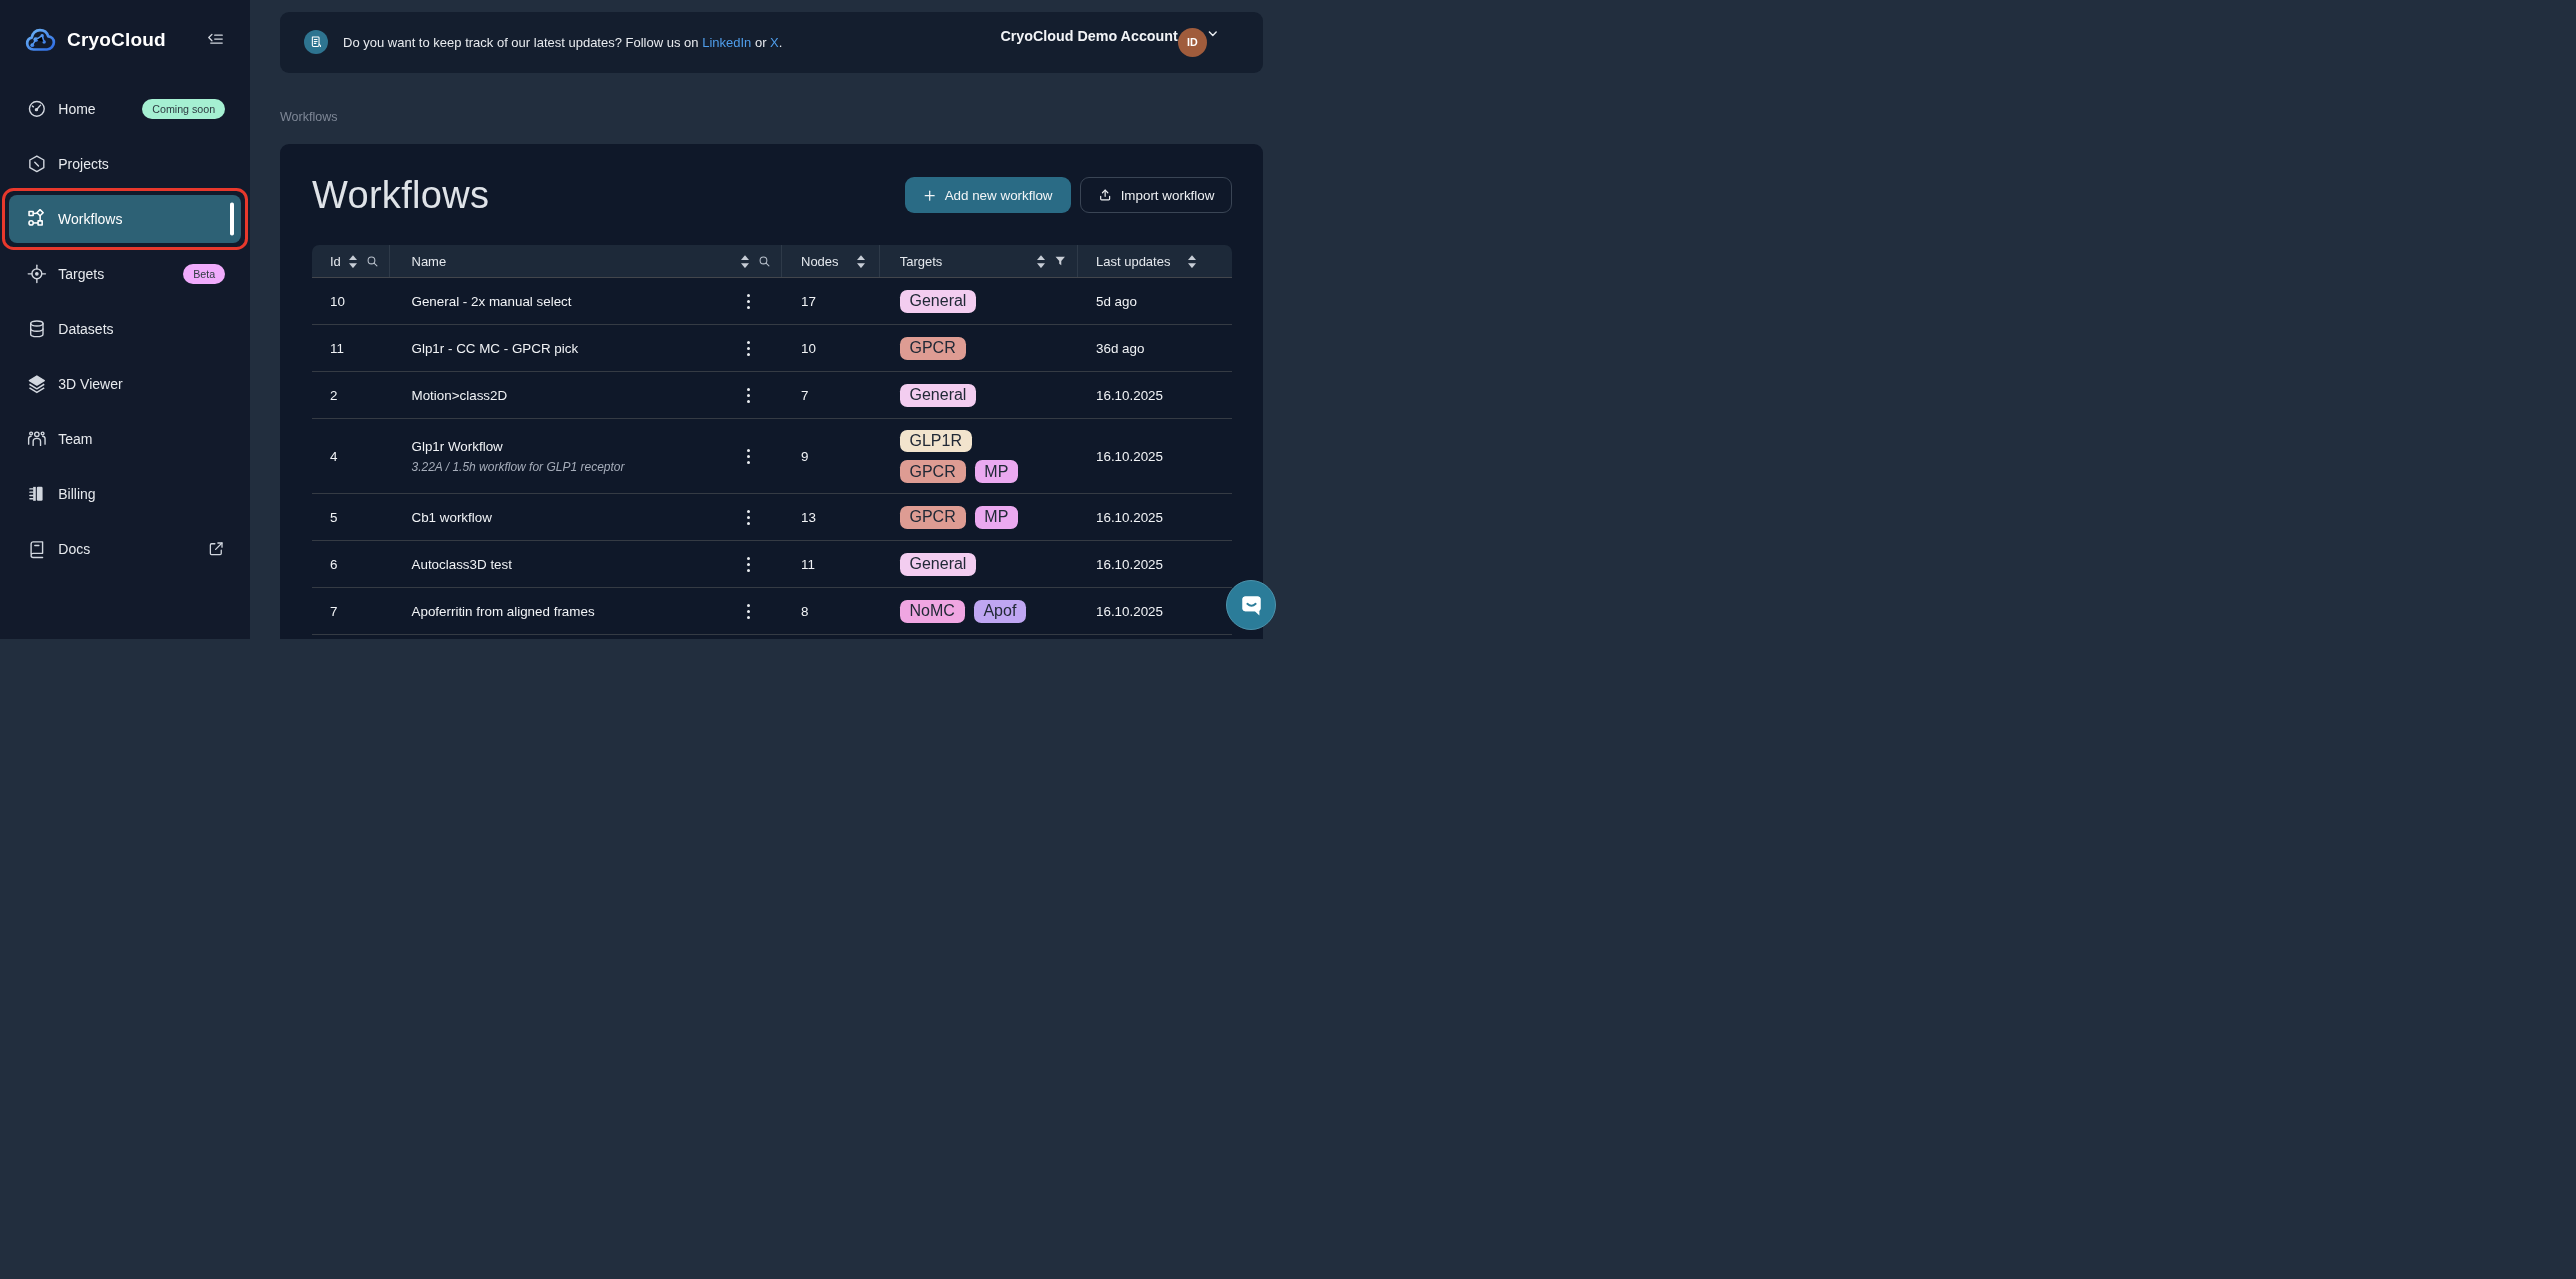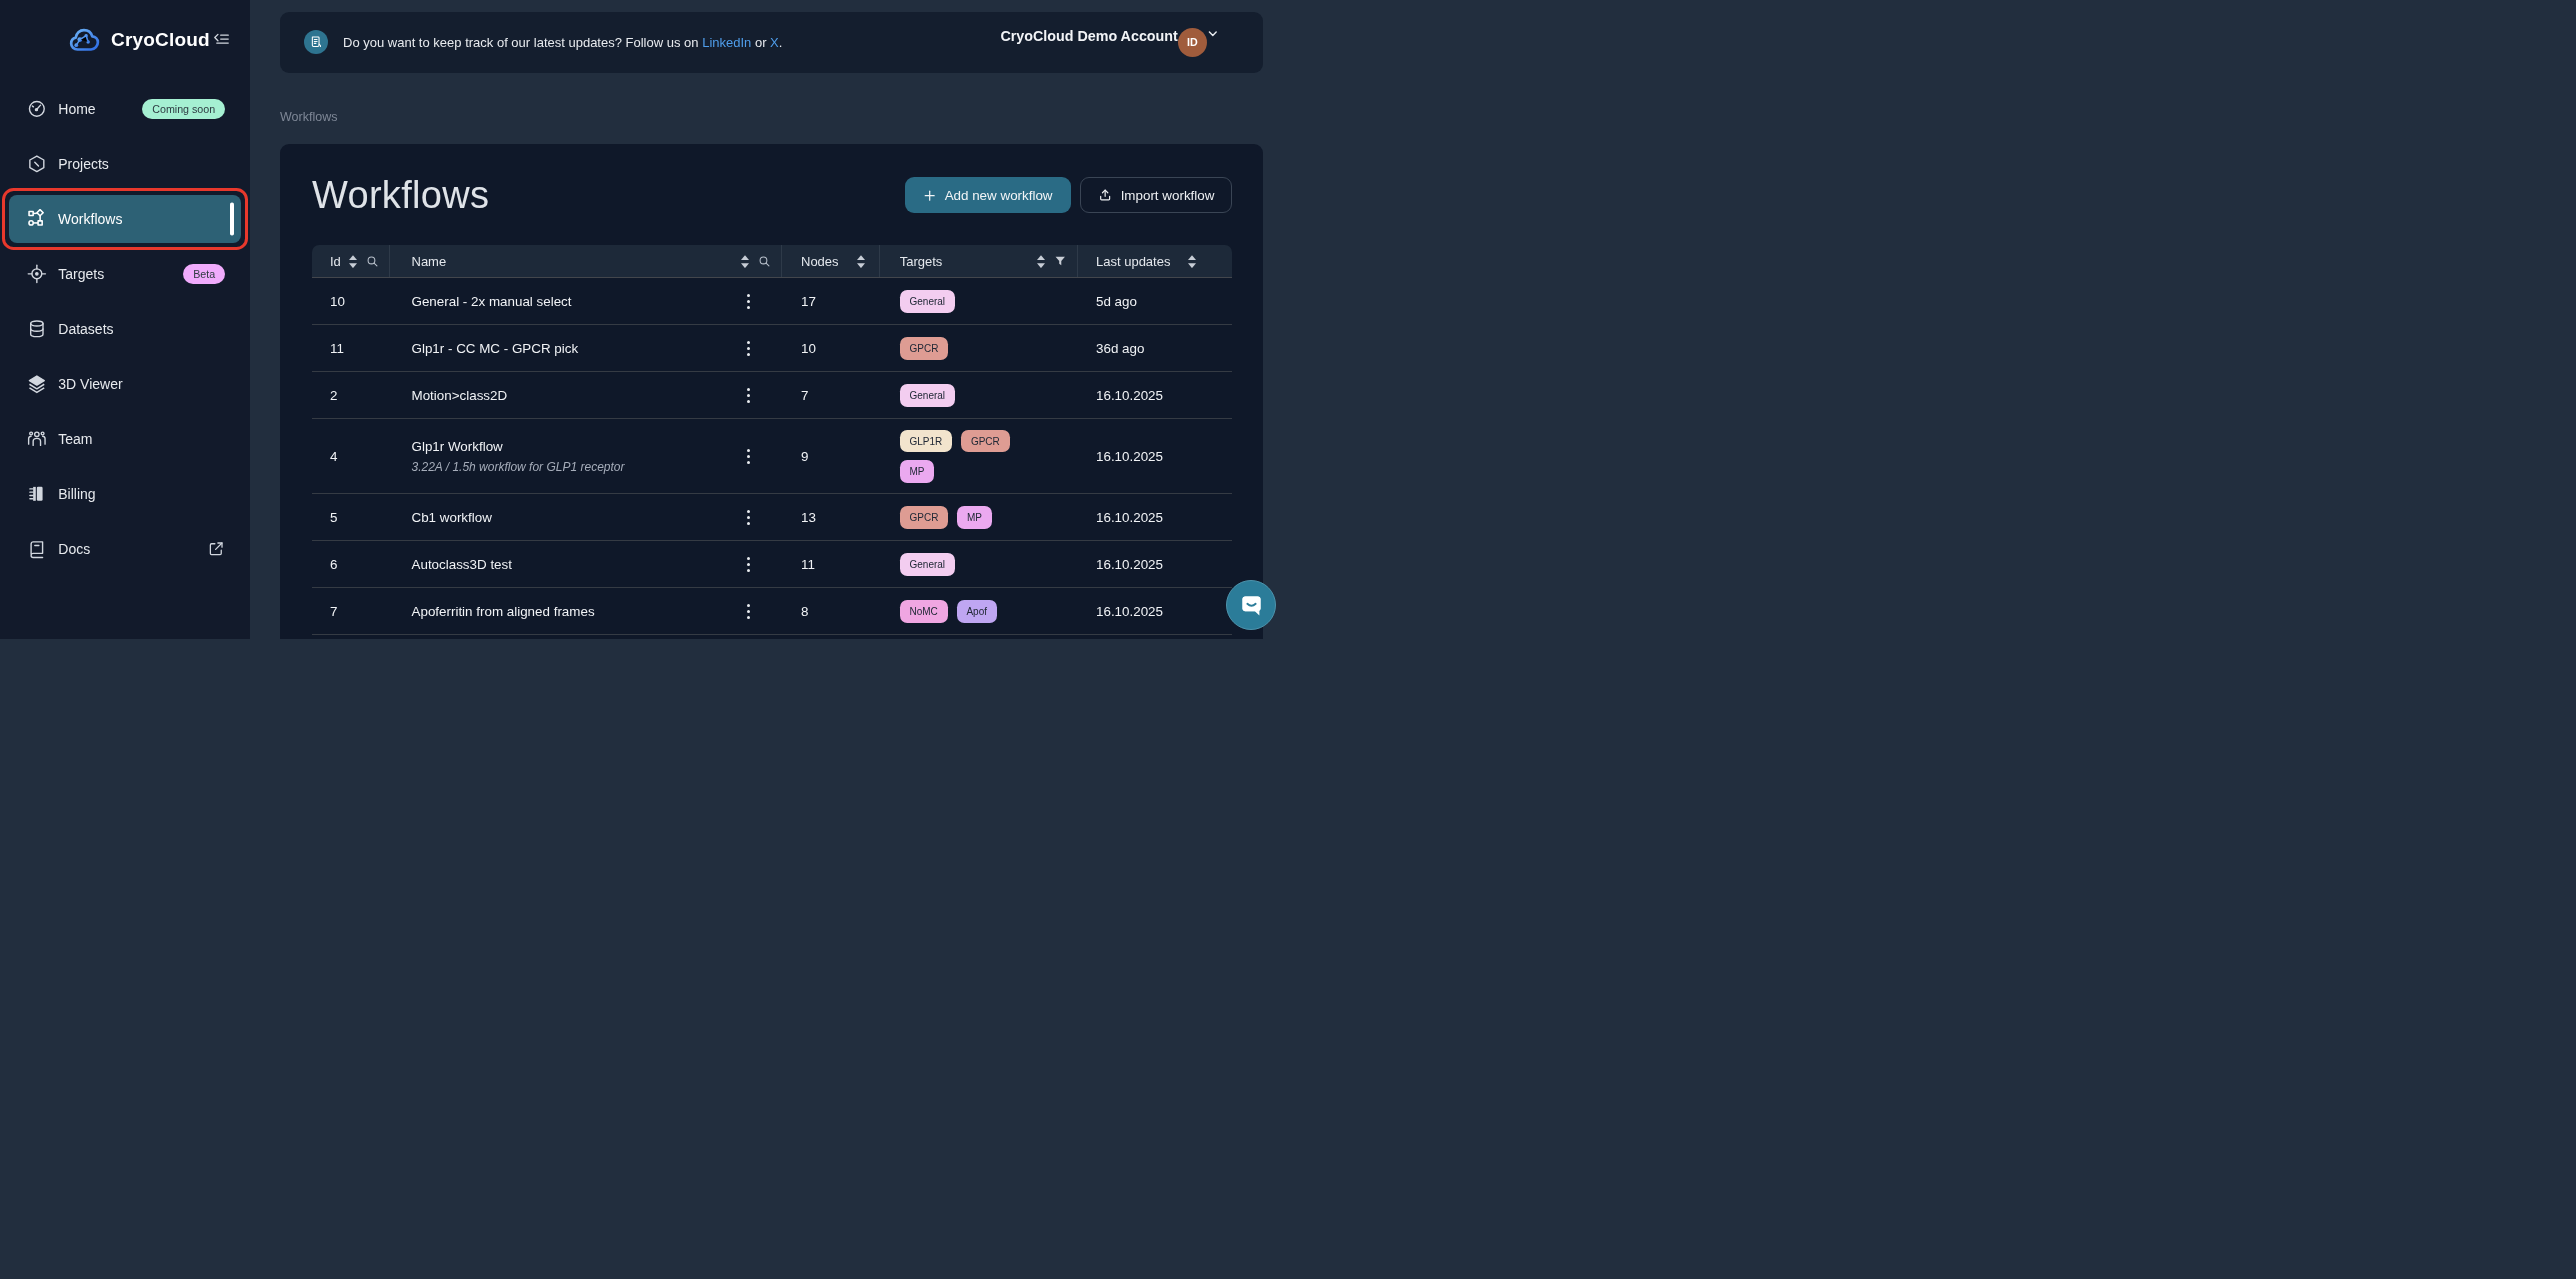--- a/index.html
+++ b/index.html
@@ -10,21 +10,21 @@
     position:relative;
     color:#EDEFF2;
   }
   svg { display:block; }
 
   
   .sidebar {
     position:absolute; left:0; top:0; width:250px; height:639px;
     background:#121A2B; z-index:3;
   }
-  .logo-row { height:79px; display:flex; align-items:center; padding:0 23px 0 23px;margin-left:44px; }
+  .logo-row { height:79px; display:flex; align-items:center; padding:0 23px 0 23px; }
   .brand-name { color:#FFFFFF; font-size:19px; font-weight:700; margin-left:8px; letter-spacing:0.2px; }
   .collapse-btn { margin-left:auto; background:none; border:none; cursor:pointer; padding:1.8px; }
 
   .nav { padding-top:2.7px; }
   .nav-slot { height:55px; display:flex; align-items:center; padding:0 9px; }
   .nav-slot.annotated { padding:0 1.8px; }
   .nav-item {
     flex:1; display:flex; align-items:center; height:43px;
     padding:0 16px 0 18px; border-radius:8px; gap:11.6px;
     color:#E7EAEE; font-size:14px; cursor:pointer; position:relative;
@@ -99,21 +99,21 @@
     border-bottom:0.9px solid #353B44; cursor:pointer;
   }
   .trow.tall { min-height:75px; }
   .c1 { padding-left:18px; } .c2 { padding-left:21.5px; display:flex; align-items:center; }
   .c3 { padding-left:19px; } .c4 { padding-left:19.7px; } .c5 { padding-left:18px; }
   .subtitle { font-style:italic; color:#A6ADBA; font-size:12px; margin-top:5.4px; font-weight:400; }
   .kebab { margin-left:auto; margin-right:28px; background:none; border:none; cursor:pointer;
            display:flex; flex-direction:column; gap:3.1px; padding:3.6px; }
   .kebab i { width:3.1px; height:3.1px; border-radius:50%; background:#E9ECF0; }
   .tags { display:flex; flex-wrap:wrap; gap:8px 9px; max-width:136px; align-items:center; padding:7.2px 0; }
-  .tag { height:22.3px; padding:0 9.8px; border-radius:7.2px; font-size:10px; font-weight:500;
+  .tag { height:22.3px; padding:0 9.8px; border-radius:7.2px; font-size:16px; font-weight:500;
          color:#212936; display:flex; align-items:center; white-space:nowrap; }
 
   .chat-fab {
     position:absolute; right:11.6px; bottom:9px; width:50px; height:50px; border-radius:50%;
     background:#2B7C99; border:0.9px solid #4D93AC; display:flex; align-items:center; justify-content:center;
     cursor:pointer; z-index:5;
   }
 </style>
 </head>
 <body>

